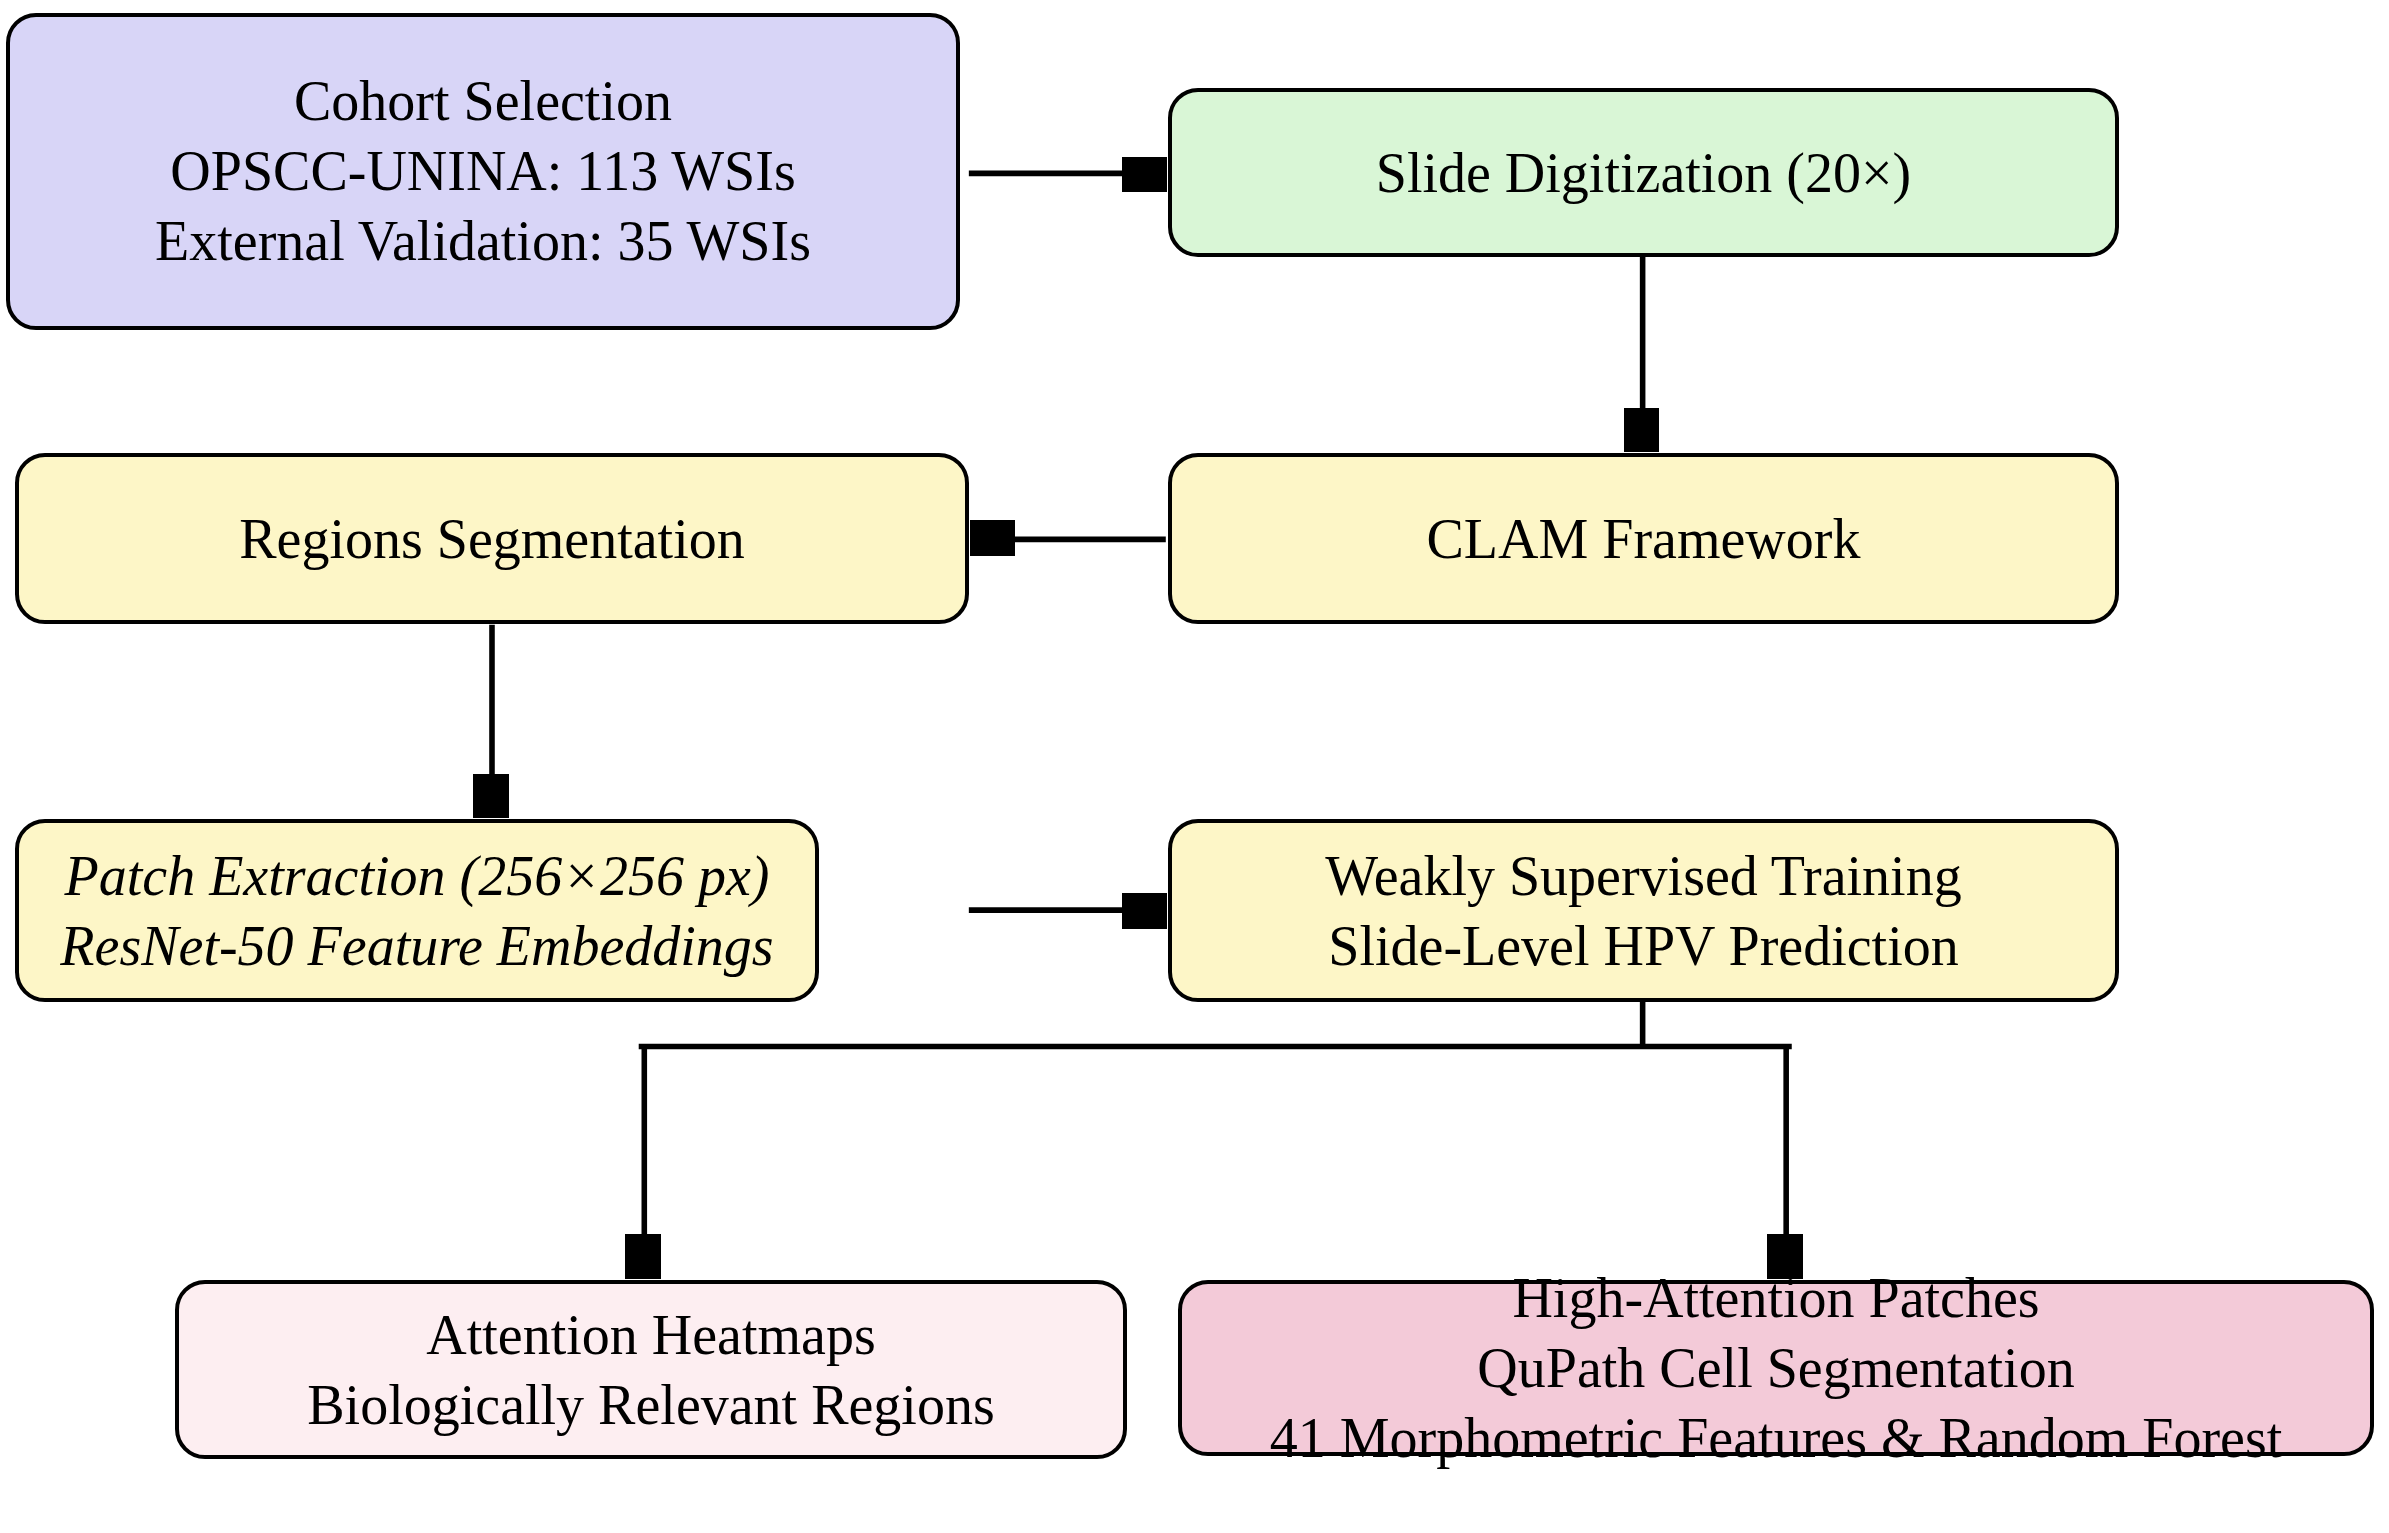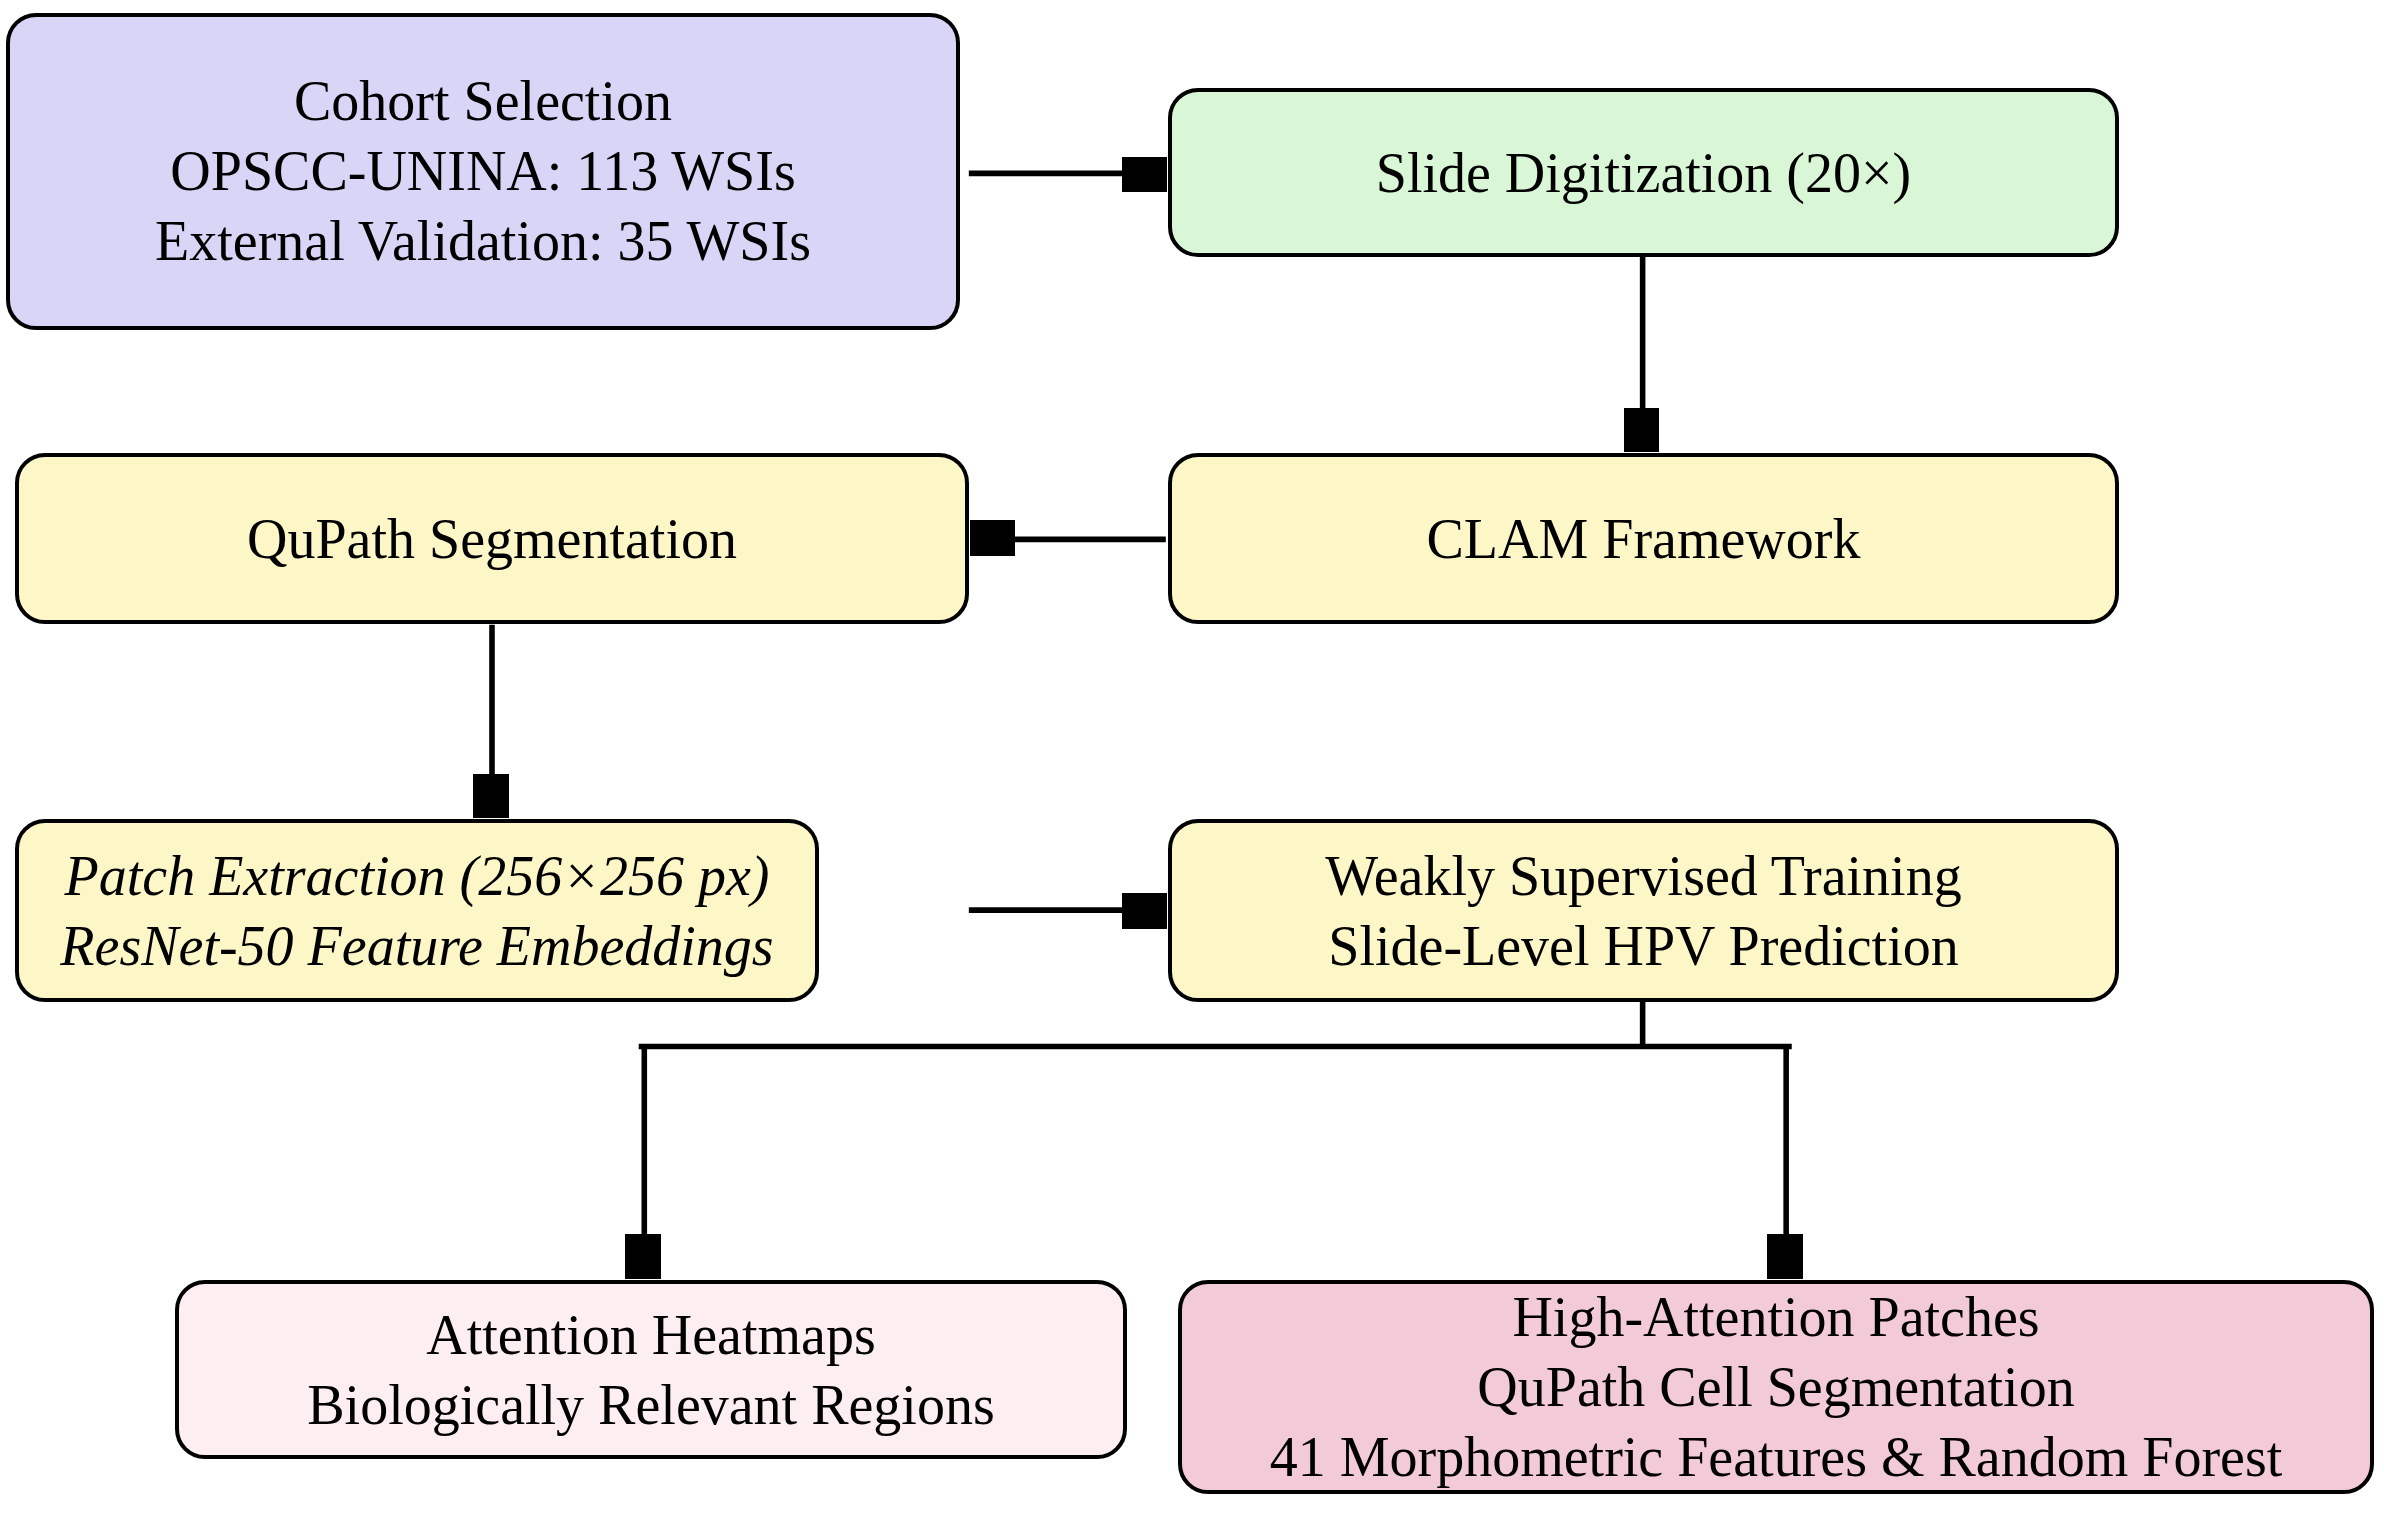--- a/index.html
+++ b/index.html
@@ -30,21 +30,21 @@
     line-height: 1.25;
     white-space: nowrap;
   }
   #box-cohort       { left: 6px;   top: 12.8px;   width: 954px; height: 317px; }
   #box-digitization { left: 1168px; top: 88px;  width: 951px; height: 169px; }
   #box-tissue       { left: 15px;   top: 453px;  width: 954px; height: 171px; }
   #box-clam         { left: 1168px; top: 453px;  width: 951px; height: 171px; }
   #box-patch        { left: 15px;   top: 819px; width: 804px; height: 183px; font-style: italic; }
   #box-weakly       { left: 1168px; top: 819px; width: 951px; height: 183px; }
   #box-attention    { left: 175px;  top: 1280px; width: 952px; height: 179px; }
-  #box-morpho       { left: 1178px; top: 1280px; width: 1196px; height: 214px; }
+  #box-morpho       { left: 1178px; top: 1280px; width: 1196px; height: 176px; }
   .connectors {
     position: absolute;
     left: 0;
     top: 0;
     width: 2389px;
     height: 1534px;
     pointer-events: none;
   }
   .connectors path {
     stroke: #000000;
@@ -90,21 +90,21 @@
     <span>Cohort Selection</span>
     <span>OPSCC-UNINA: 113 WSIs</span>
     <span>External Validation: 35 WSIs</span>
   </div>
 
   <div class="box" id="box-digitization" style="background: rgb(217, 246, 214);">
     <span>Slide Digitization (20×)</span>
   </div>
 
   <div class="box" id="box-tissue" style="background: rgb(253, 246, 199);">
-    <span>QuPath Segmentation</span>
+    <span>Regions Segmentation</span>
   </div>
 
   <div class="box" id="box-clam" style="background: rgb(253, 246, 199);">
     <span>CLAM Framework</span>
   </div>
 
   <div class="box" id="box-patch" style="background: rgb(253, 246, 199);">
     <span>Patch Extraction (256×256 px)</span>
     <span>ResNet-50 Feature Embeddings</span>
   </div>

